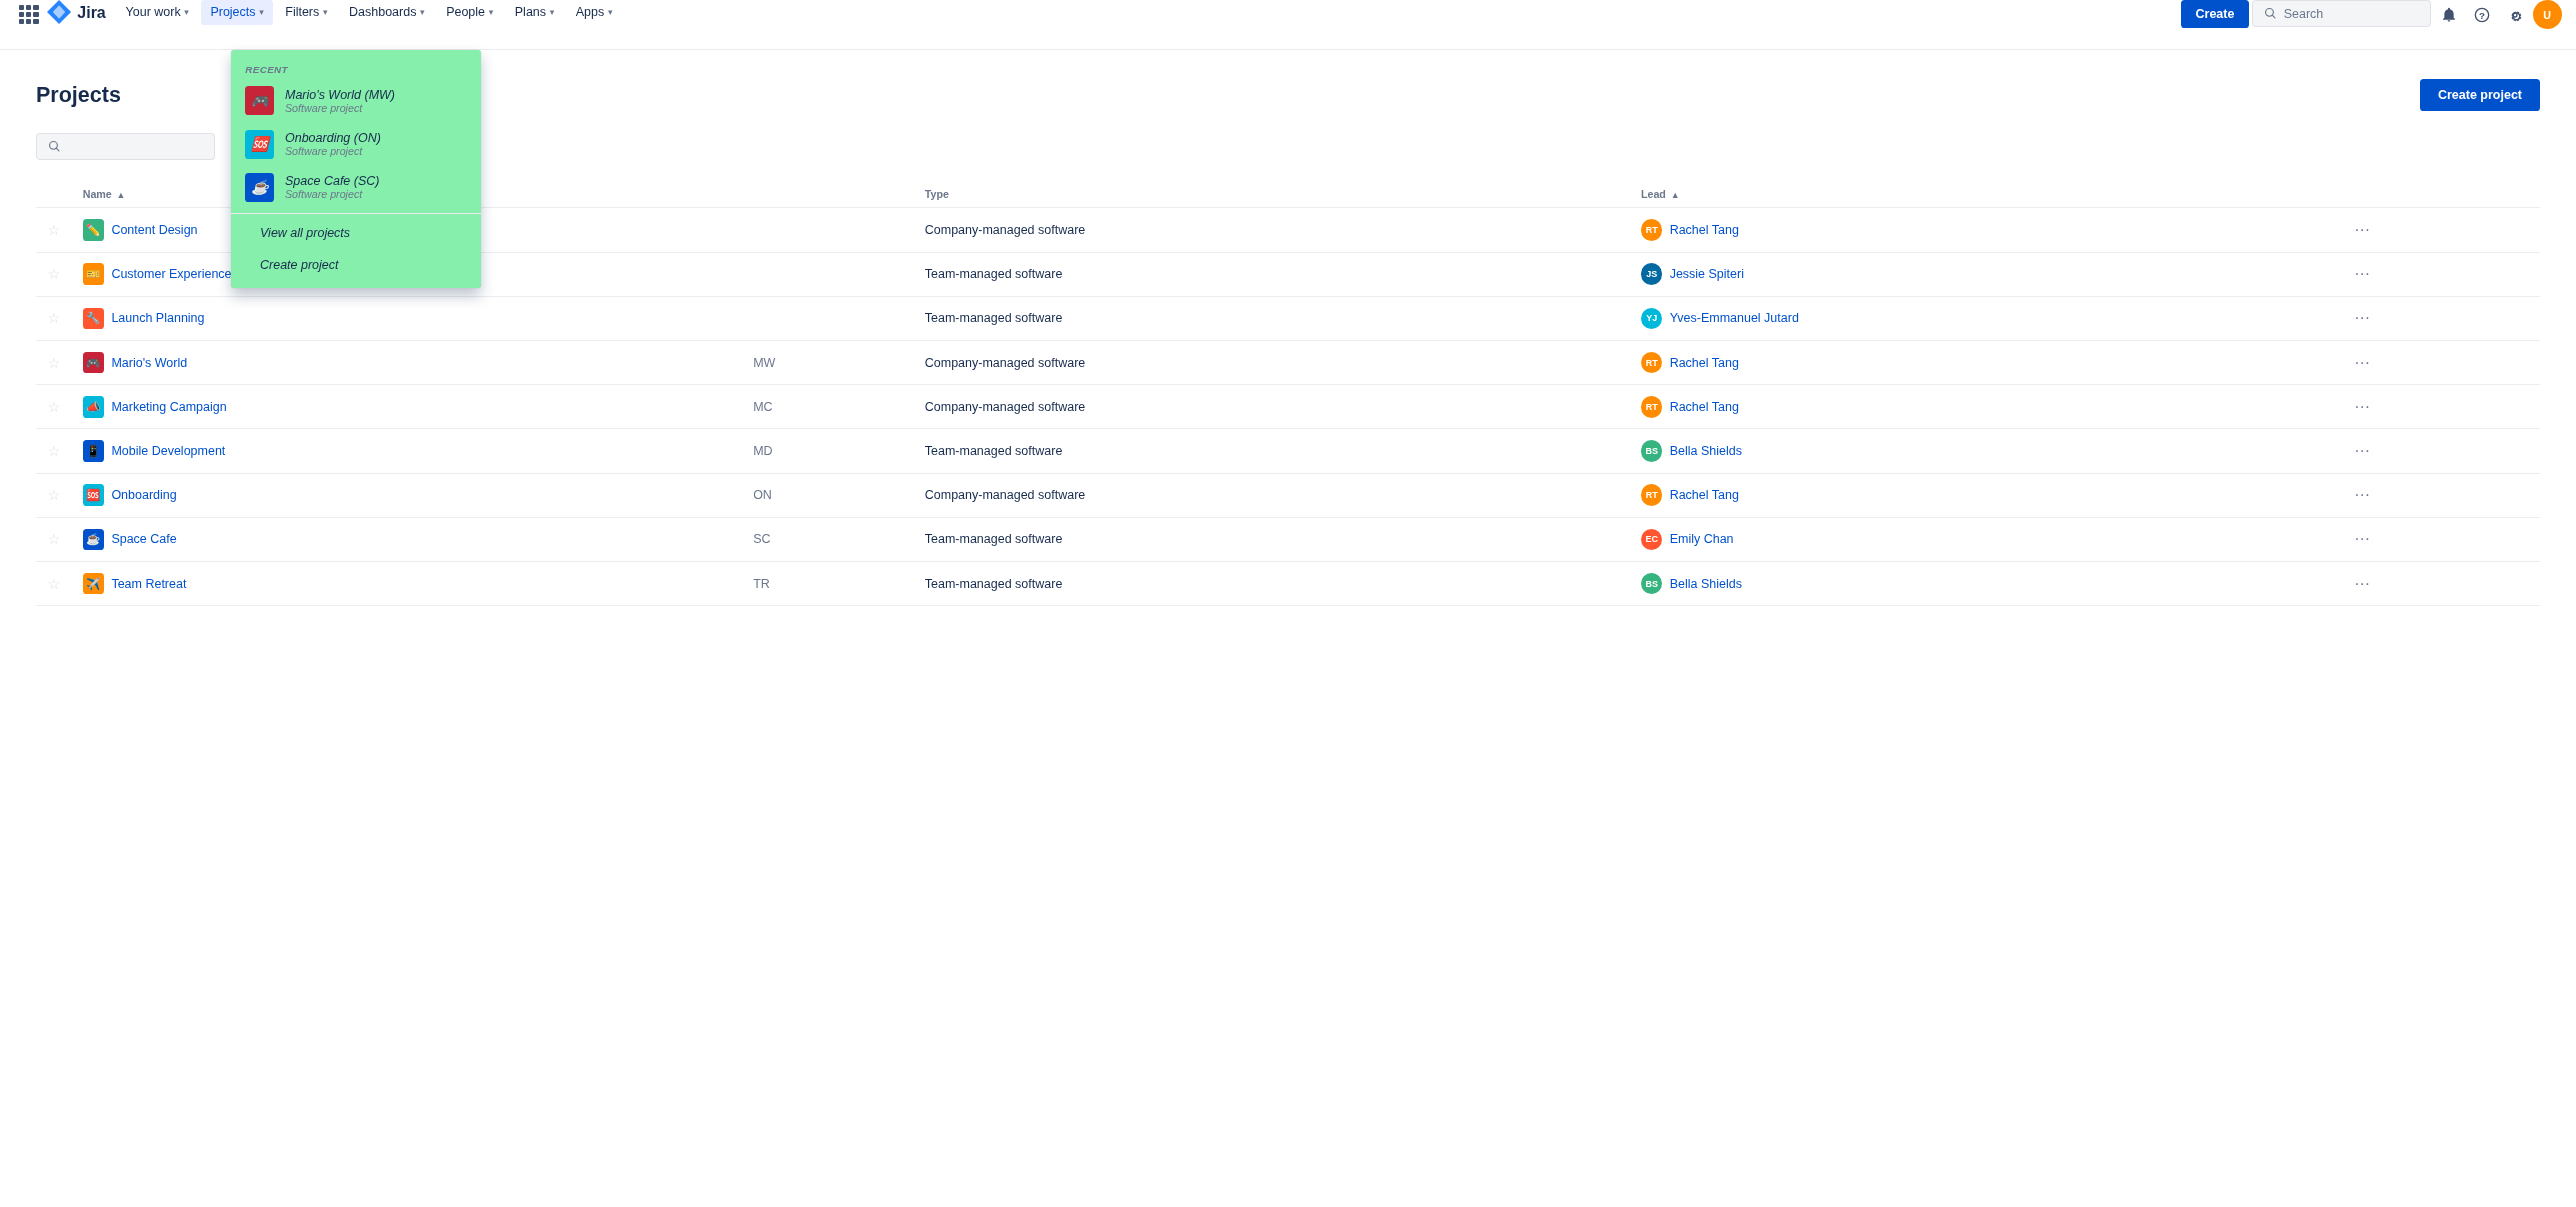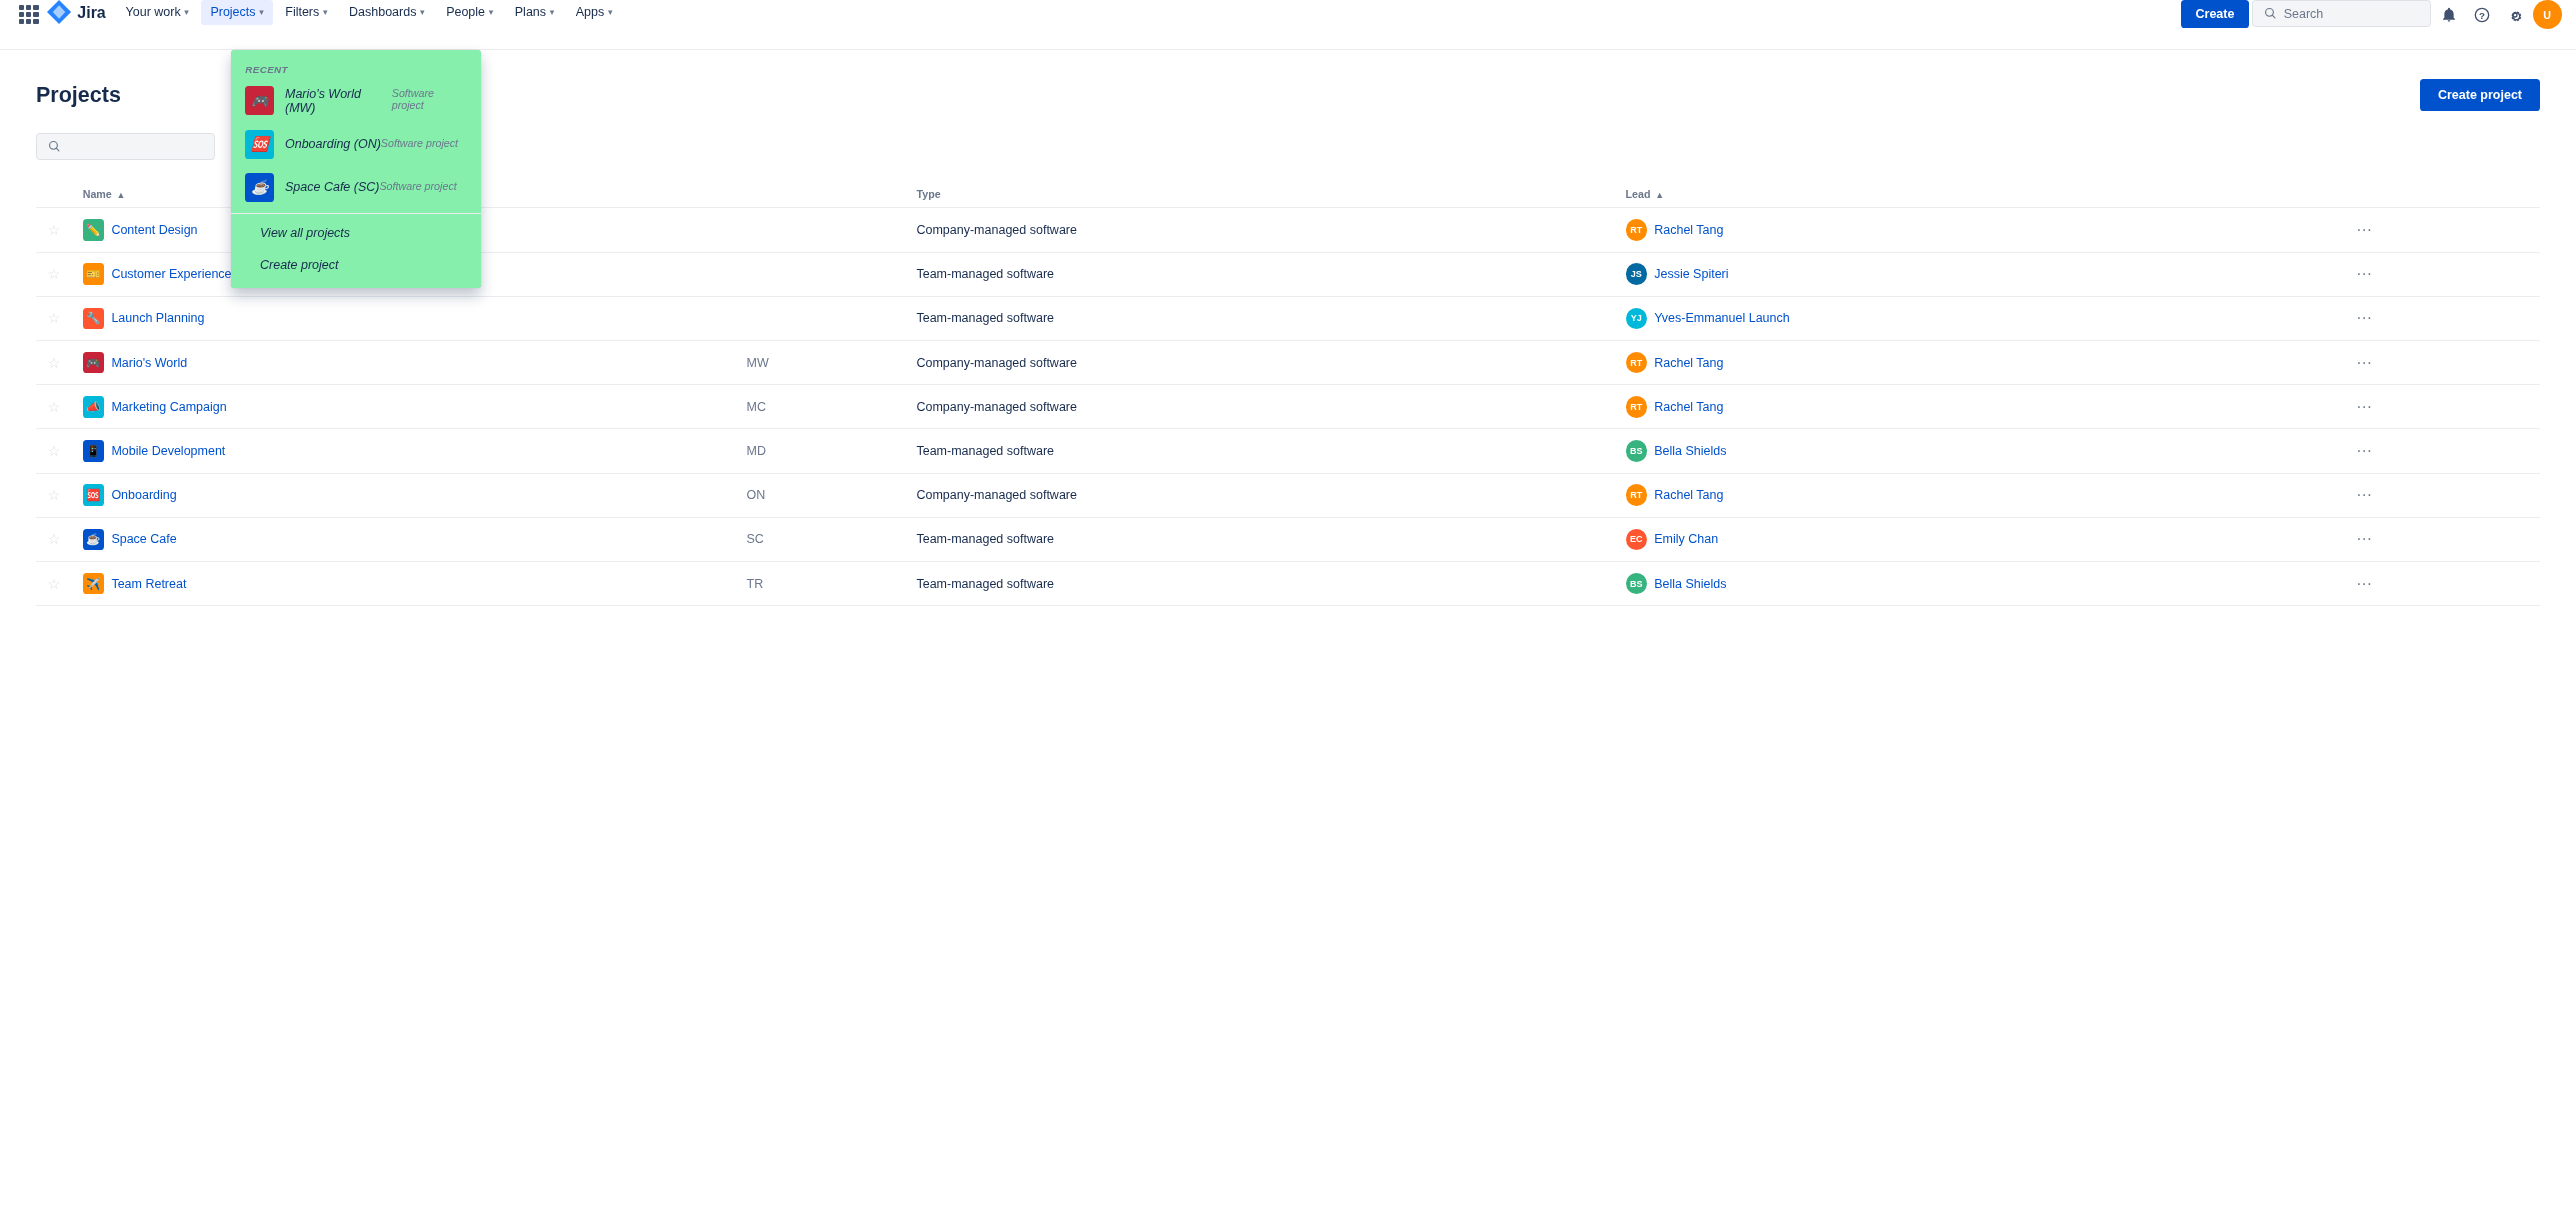--- a/index.html
+++ b/index.html
@@ -54,21 +54,21 @@
       padding: 7.2px 14.3px 3.6px; text-transform: uppercase;
     }
     .dropdown-item {
       display: flex; align-items: center; gap: 10.7px;
       padding: 7.2px 14.3px; cursor: pointer;
     }
     .dropdown-item-icon {
       width: 29px; height: 29px; border-radius: 3.6px; flex-shrink: 0;
       display: flex; align-items: center; justify-content: center; font-size: 14.3px;
     }
-    .dropdown-item-info { display: flex; }
+    .dropdown-item-info { display: flex; flex-direction: column; }
     .dropdown-item-name { font-size: 12.5px; font-weight: 400; color: #172B4D; }
     .dropdown-item-sub { font-size: 10.7px; color: #6B778C; }
     .dropdown-divider { height: 0.9px; background: #ebecf0; margin: 3.6px 0; }
     .dropdown-link {
       display: block; padding: 9px 29px; font-size: 12.5px; color: #172B4D; cursor: pointer;
     }
 
     
     .page { display: flex; flex-direction: column; padding: 29px 36px; }
     .page-header { display: flex; align-items: center; justify-content: space-between; margin-bottom: 21.5px; }
@@ -321,21 +321,21 @@
     </td>
     <td>
       <span class="key-text"></span>
     </td>
     <td>
       <span class="type-text">Team-managed software</span>
     </td>
     <td>
       <div class="lead-cell">
         <div class="lead-avatar" style="background:#00B8D9;color:#fff;">YJ</div>
-        <span class="lead-name">Yves-Emmanuel Launch</span>
+        <span class="lead-name">Yves-Emmanuel Jutard</span>
       </div>
     </td>
     <td>
       <button class="more-btn">···</button>
     </td>
   </tr>
         <tr>
     <td class="star-col">
       <span class="star-icon">☆</span>
     </td>

